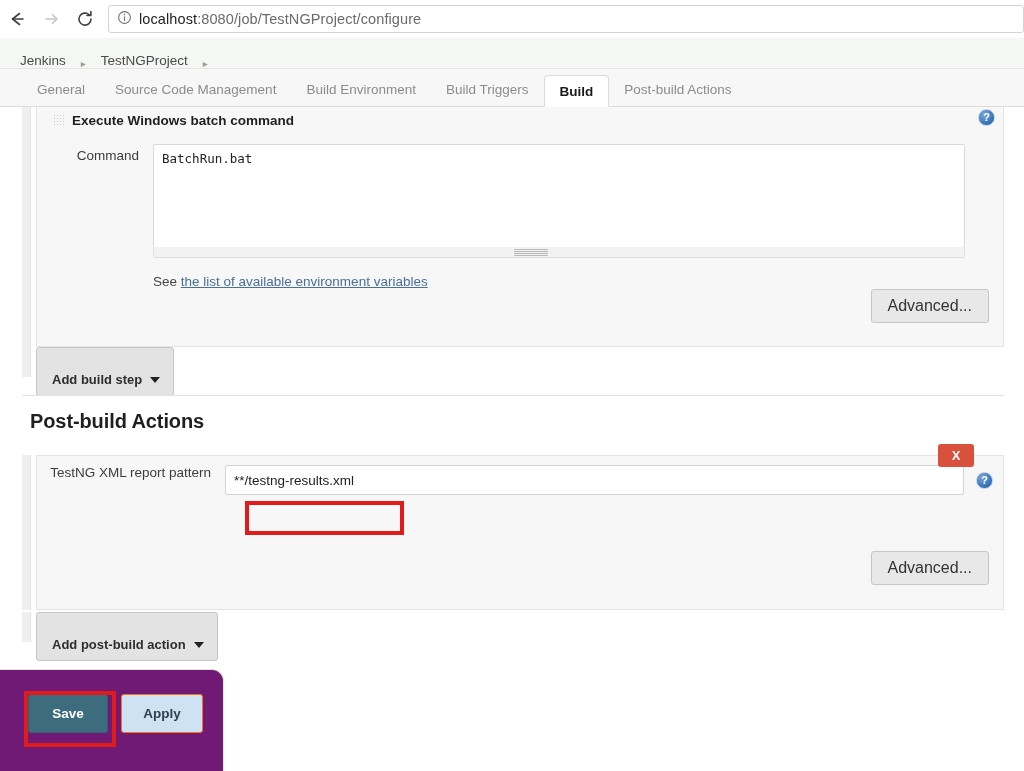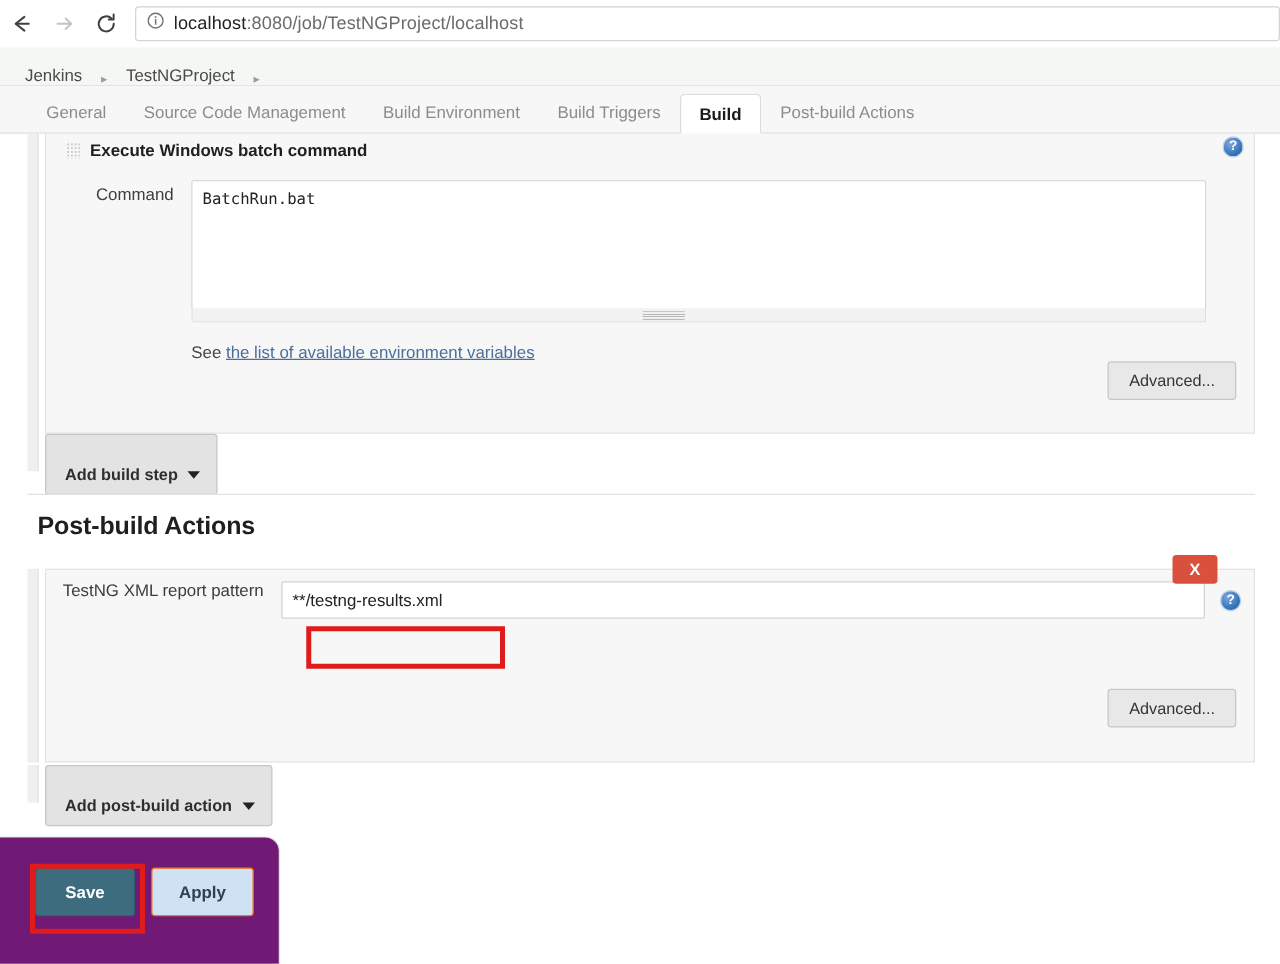--- a/index.html
+++ b/index.html
@@ -198,21 +198,21 @@
     color: #444;
     margin-top: 26px;
   }
   .help-line a {
     color: #4a6f9c;
     text-decoration: underline;
   }
 
   .btn {
     font-family: "Liberation Sans", sans-serif;
-    font-size: 13px;
+    font-size: 16px;
     color: #333;
     background: linear-gradient(#fbfbfb, #ebebeb);
     border: 1px solid #c9c9c9;
     border-radius: 3px;
     padding: 6px 14px;
     cursor: pointer;
     white-space: nowrap;
   }
   .btn-advanced {
     position: absolute;
@@ -392,21 +392,21 @@
     </span>
   </div>
   <div class="urlbar">
     <span class="info-icon">
       <svg width="15" height="15" viewBox="0 0 16 16">
         <circle cx="8" cy="8" r="6.3" fill="none" stroke="#737373" stroke-width="1.2"></circle>
         <circle cx="8" cy="4.8" r="0.85" fill="#737373"></circle>
         <rect x="7.35" y="6.6" width="1.3" height="5" rx="0.5" fill="#737373"></rect>
       </svg>
     </span>
-    <span class="url-text"><span class="host">localhost</span><span>:8080/job/TestNGProject/localhost</span></span>
+    <span class="url-text"><span class="host">localhost</span><span>:8080/job/TestNGProject/configure</span></span>
   </div>
 </div>
 
 <div class="breadcrumb-bar">
   <span class="crumb">Jenkins</span>
   <span class="crumb-sep">▸</span>
   <span class="crumb">TestNGProject</span>
   <span class="crumb-sep">▸</span>
 </div>
 

